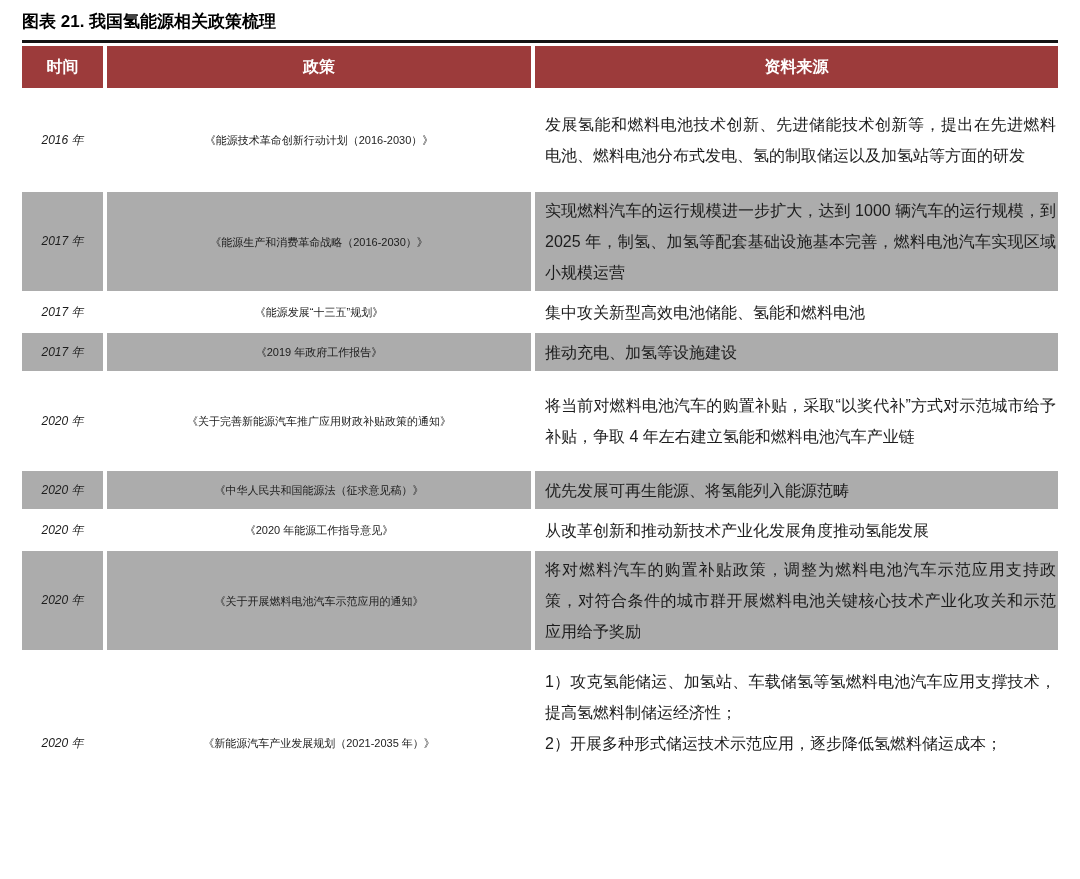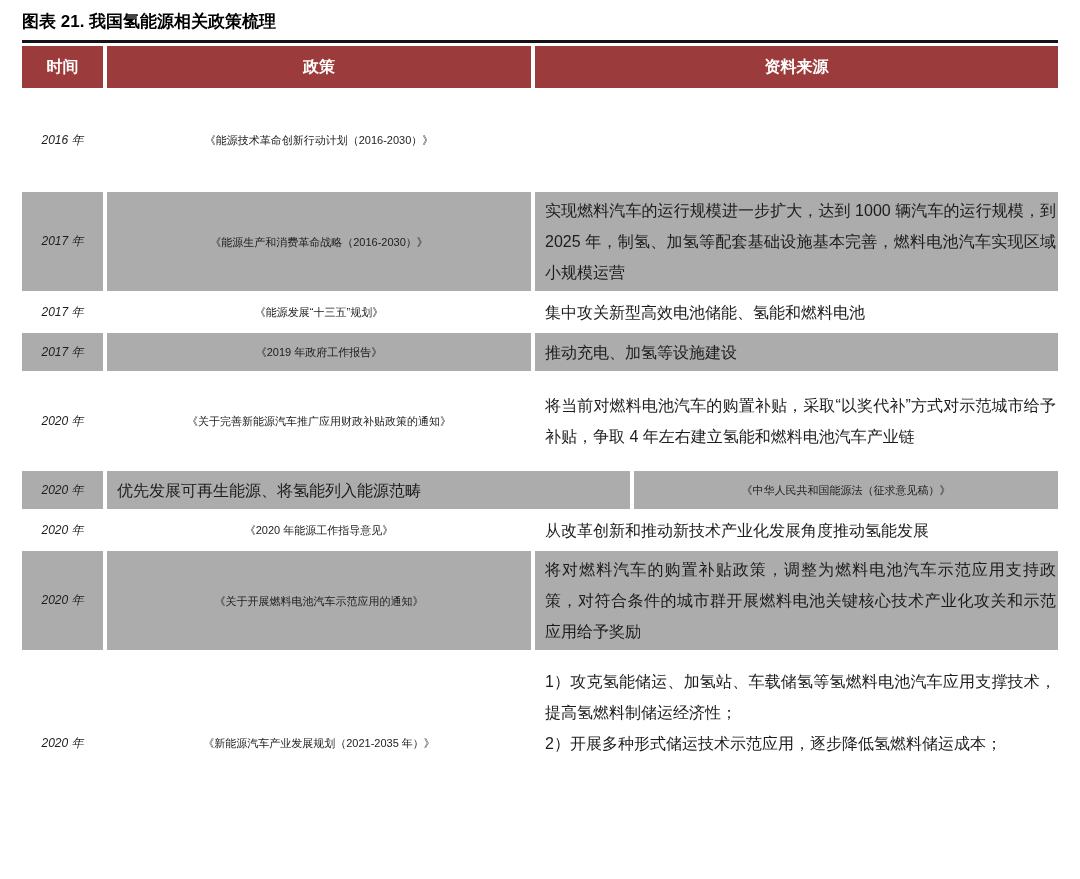--- a/index.html
+++ b/index.html
@@ -74,20 +74,23 @@
     <div class="table">
       <div class="trow thead">
         <div class="cell col-time">时间</div>
         <div class="cell col-policy">政策</div>
         <div class="cell col-content">资料来源</div>
       </div>
 
       <div class="trow body-row" style="min-height:100px">
         <div class="cell col-time">2016 年</div>
         <div class="cell col-policy">《能源技术革命创新行动计划（2016-2030）》</div>
+        <div class="cell col-content">
+            <div class="content-text">发展氢能和燃料电池技术创新、先进储能技术创新等，提出在先进燃料电池、燃料电池分布式发电、氢的制取储运以及加氢站等方面的研发</div>
+          </div>
       </div>
 
       <div class="trow body-row shaded" style="min-height:94px">
         <div class="cell col-time">2017 年</div>
         <div class="cell col-policy">《能源生产和消费革命战略（2016-2030）》</div>
         <div class="cell col-content">
             <div class="content-text">实现燃料汽车的运行规模进一步扩大，达到 1000 辆汽车的运行规模，到 2025 年，制氢、加氢等配套基础设施基本完善，燃料电池汽车实现区域小规模运营</div>
           </div>
       </div>
 
@@ -110,24 +113,24 @@
       <div class="trow body-row" style="min-height:96px">
         <div class="cell col-time">2020 年</div>
         <div class="cell col-policy">《关于完善新能源汽车推广应用财政补贴政策的通知》</div>
         <div class="cell col-content">
             <div class="content-text">将当前对燃料电池汽车的购置补贴，采取“以奖代补”方式对示范城市给予补贴，争取 4 年左右建立氢能和燃料电池汽车产业链</div>
           </div>
       </div>
 
       <div class="trow body-row shaded" style="min-height:38px">
         <div class="cell col-time">2020 年</div>
+        <div class="cell col-policy">《中华人民共和国能源法（征求意见稿）》</div>
         <div class="cell col-content">
             <div class="content-text">优先发展可再生能源、将氢能列入能源范畴</div>
           </div>
-        <div class="cell col-policy">《中华人民共和国能源法（征求意见稿）》</div>
       </div>
 
       <div class="trow body-row" style="min-height:38px">
         <div class="cell col-time">2020 年</div>
         <div class="cell col-policy">《2020 年能源工作指导意见》</div>
         <div class="cell col-content">
             <div class="content-text">从改革创新和推动新技术产业化发展角度推动氢能发展</div>
           </div>
       </div>
 

